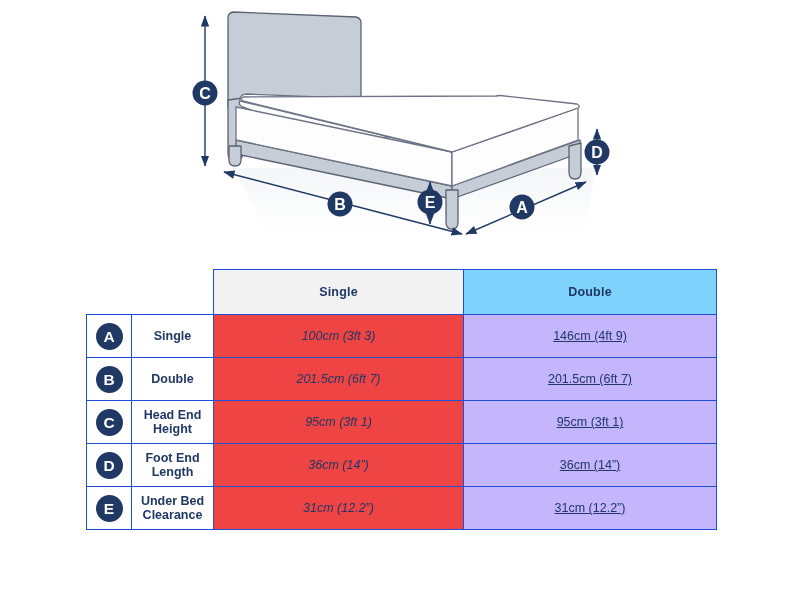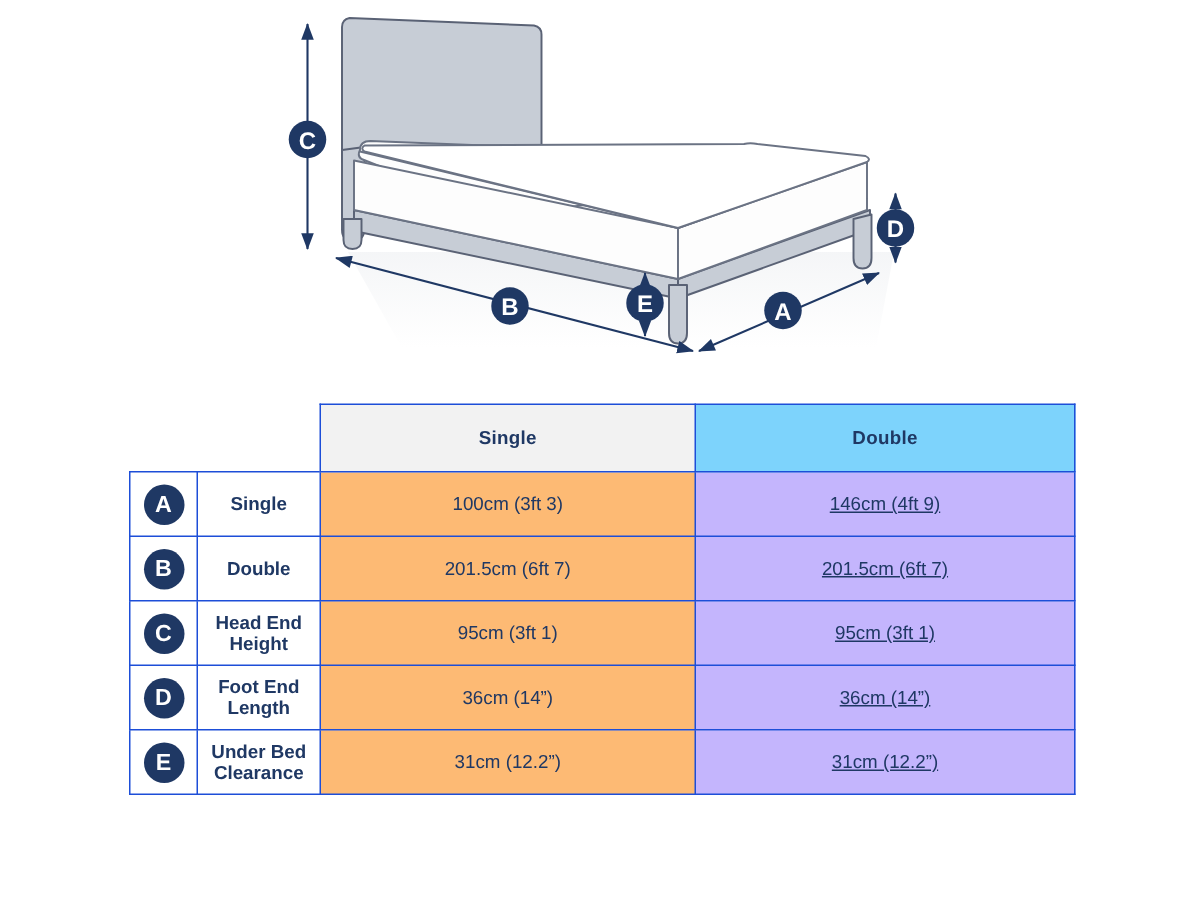--- a/index.html
+++ b/index.html
@@ -77,21 +77,21 @@
   td.label-cell {
     background: #ffffff;
     text-align: left;
     padding-left: 7px;
     font-size: 12.5px;
     font-weight: bold;
     line-height: 1.15;
     color: #1f3864;
   }
   tr.data-row { height: 43px; }
-  td.val-single { background: #fdba74; font-size: 13px; }
+  td.val-single { background: #ef4444; font-size: 13px; font-style: italic; }
   td.val-double { background: #c4b5fd; font-size: 13px; text-decoration: underline; }
 
   .badge {
     display: inline-block;
     width: 27px; height: 27px;
     border-radius: 50%;
     background: #1f3864;
     color: #ffffff;
     font-size: 15.5px;
     font-weight: bold;

